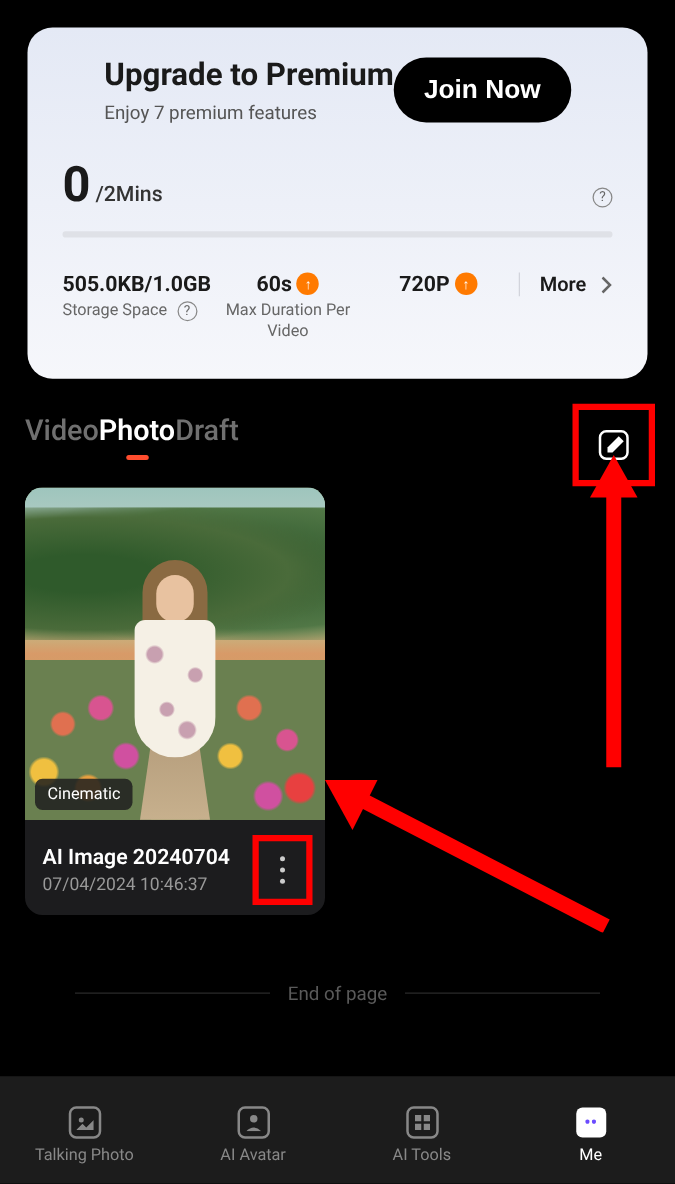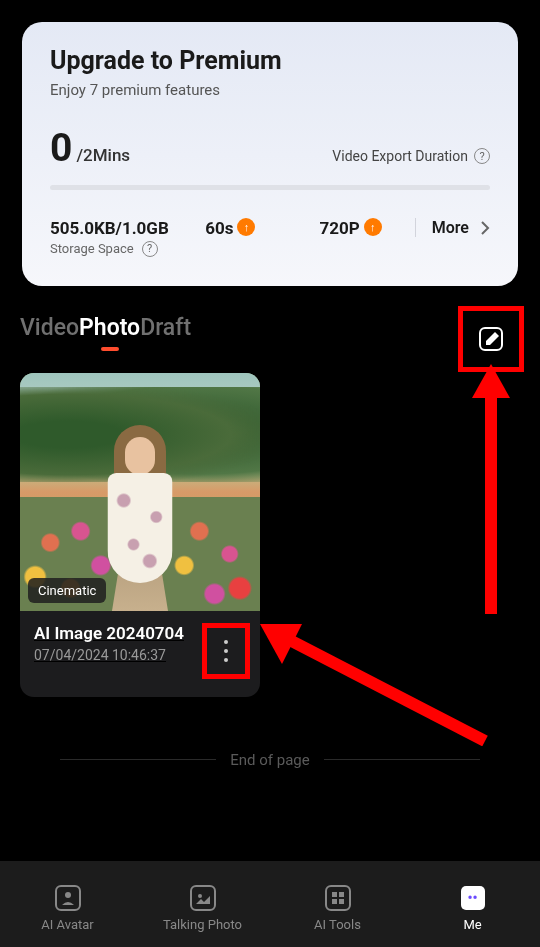--- a/index.html
+++ b/index.html
@@ -23,21 +23,20 @@
       border-radius: 20px;
       padding: 24px 28px 28px;
       margin: 22px 2px 0;
       color: #1a1a1a;
       position: relative;
     }
     .premium-header {
       display: flex;
       justify-content: center;
       align-items: flex-start;
-      flex-direction: column;
     }
     .premium-title {
       font-size: 25px;
       font-weight: 700;
     }
     .premium-subtitle {
       font-size: 15px;
       color: #555;
       margin-top: 6px;
     }
@@ -201,21 +200,21 @@
       display: flex;
     }
     .photo-card {
       width: 240px;
       background: #1c1c1e;
       border-radius: 14px;
       overflow: hidden;
     }
     .photo-thumb {
       width: 240px;
-      height: 238px;
+      height: 266px;
       background: linear-gradient(180deg, #88a876 0%, #b9c48f 40%, #d89a68 50%, #bfa65e 70%, #8a9a5e 100%);
       position: relative;
       overflow: hidden;
     }
     .thumb-sky {
       position: absolute;
       top: 0; left: 0; right: 0; height: 28%;
       background: linear-gradient(180deg, #9ec5bd 0%, #cbd6cc 100%);
     }
     .thumb-trees {
@@ -285,26 +284,25 @@
       position: absolute;
       bottom: 8px;
       left: 8px;
       background: rgba(30,30,30,0.85);
       color: #fff;
       font-size: 13px;
       padding: 5px 10px;
       border-radius: 6px;
     }
     .photo-info {
-      padding: 12px 14px 18px;
-      display: flex;
-      align-items: flex-start;
+      padding: 12px 14px 8px;
+      display: flex;
+      align-items: center;
       justify-content: space-between;
       position: relative;
-      text-decoration: underline;
     }
     .photo-title {
       font-size: 17px;
       font-weight: 600;
       color: #fff;
       white-space: nowrap;
     }
     .photo-date {
       font-size: 14px;
       color: #999;
@@ -418,47 +416,48 @@
 </head>
 <body>
 
 <div class="content">
   <div class="premium-card">
     <div class="premium-header">
       <div>
         <div class="premium-title">Upgrade to Premium</div>
         <div class="premium-subtitle">Enjoy 7 premium features</div>
       </div>
+      <button class="join-btn">Join Now</button>
     </div>
     <div class="usage-row">
       <div class="usage-count">
         <span class="usage-zero">0</span>
         <span class="usage-unit">/2Mins</span>
       </div>
       <div class="usage-label">
-        <span>Video Export Duration</span>
         <span class="help-circle">?</span>
       </div>
     </div>
     <div class="progress-bar"></div>
     <div class="stats-row">
       <div class="stat-item">
         <div class="stat-value">
             <span>505.0KB/1.0GB</span>
           </div>
         <div class="stat-label">
           <span>Storage Space</span>
           <span class="help-circle">?</span>
         </div>
       </div>
       <div class="stat-item">
         <div class="stat-value">
           <span>60s</span>
           <span class="up-circle">↑</span>
         </div>
+        <div class="stat-label">Max Duration Per Video</div>
       </div>
       <div class="stat-item">
         <div class="stat-value">
           <span>720P</span>
           <span class="up-circle">↑</span>
         </div>
       </div>
       <div class="more-link">
         <span>More</span>
         <svg width="9" height="14" viewBox="0 0 9 14">
@@ -527,38 +526,38 @@
 
 <svg class="arrow-diag" viewBox="0 0 230 130">
   <line x1="225" y1="125" x2="18" y2="18" stroke="#ff0000" stroke-width="12"></line>
   <polygon points="0,8 42,8 22,48" fill="#ff0000"></polygon>
 </svg>
 
 <div class="nav-bar">
   <div class="nav-item">
     <div class="nav-icon">
       <div class="nav-icon-box">
+        <svg width="14" height="12" viewBox="0 0 14 12">
+            <circle cx="4" cy="4" r="2" fill="#888"></circle>
+            <path d="M0 12 L5 7 L8 10 L14 4 L14 12 Z" fill="#888"></path>
+          </svg>
+      </div>
+    </div>
+    <span>Talking Photo</span>
+  </div>
+  <div class="nav-item">
+    <div class="nav-icon">
+      <div class="nav-icon-box">
         <svg width="12" height="14" viewBox="0 0 12 14">
             <circle cx="6" cy="4" r="3" fill="#888"></circle>
             <path d="M0 14 Q6 8 12 14 Z" fill="#888"></path>
           </svg>
       </div>
     </div>
     <span>AI Avatar</span>
-  </div>
-  <div class="nav-item">
-    <div class="nav-icon">
-      <div class="nav-icon-box">
-        <svg width="14" height="12" viewBox="0 0 14 12">
-            <circle cx="4" cy="4" r="2" fill="#888"></circle>
-            <path d="M0 12 L5 7 L8 10 L14 4 L14 12 Z" fill="#888"></path>
-          </svg>
-      </div>
-    </div>
-    <span>Talking Photo</span>
   </div>
   <div class="nav-item">
     <div class="nav-icon">
       <div class="nav-icon-box">
         <svg width="12" height="12" viewBox="0 0 12 12">
             <rect x="0" y="0" width="5" height="5" fill="#888"></rect>
             <rect x="7" y="0" width="5" height="5" fill="#888"></rect>
             <rect x="0" y="7" width="5" height="5" fill="#888"></rect>
             <rect x="7" y="7" width="5" height="5" fill="#888"></rect>
           </svg>

